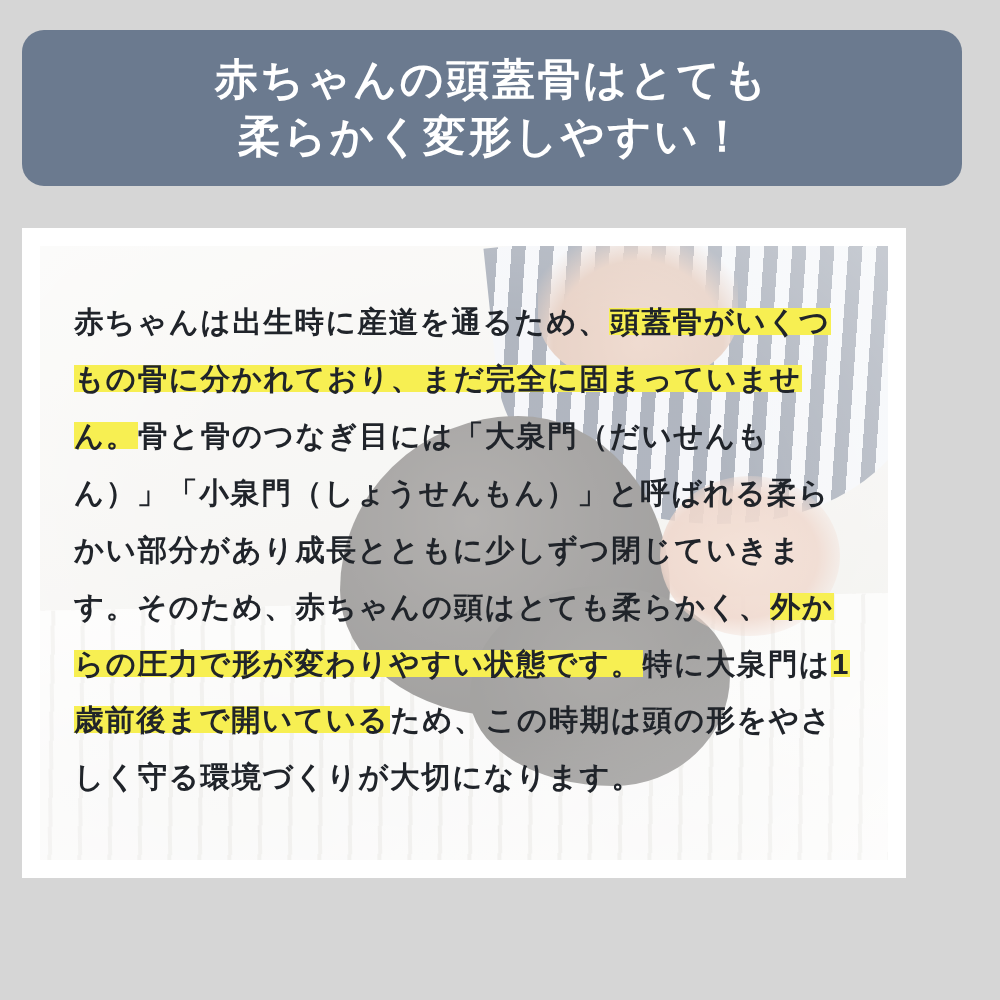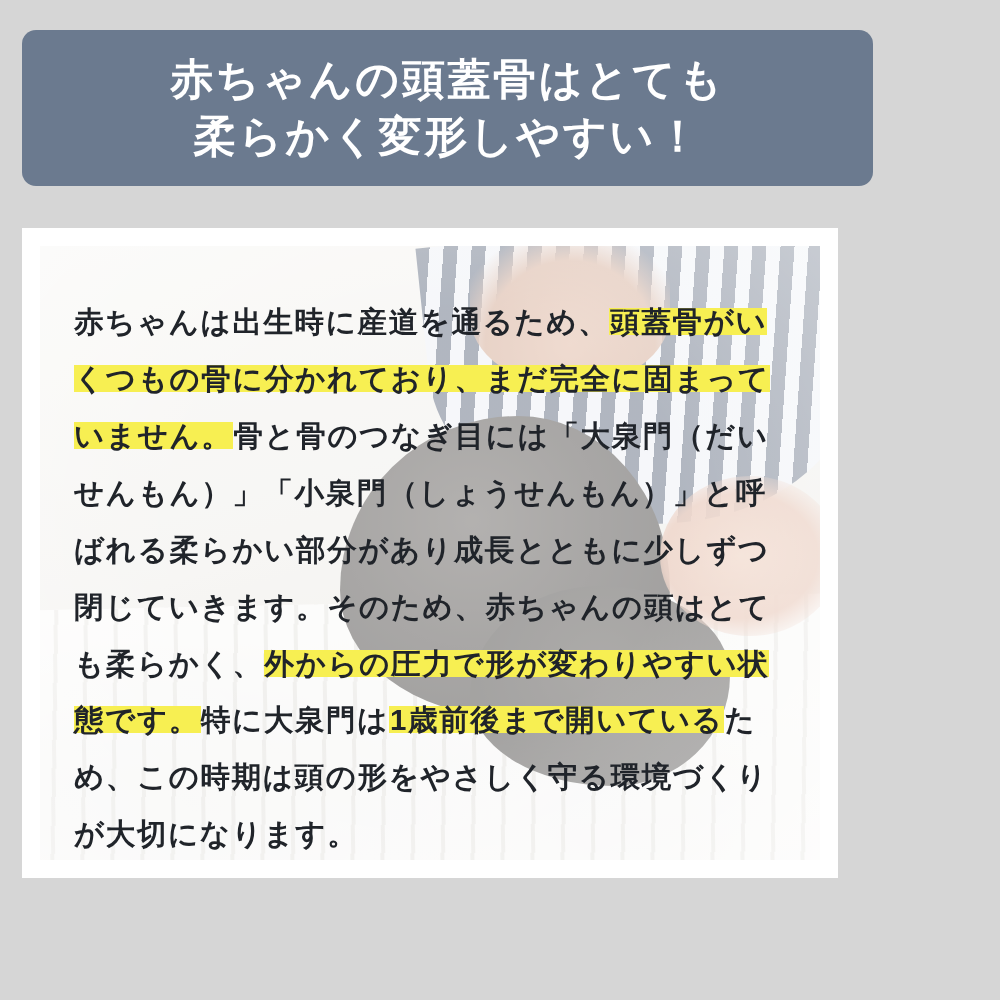--- a/index.html
+++ b/index.html
@@ -18,45 +18,45 @@
     width: 1000px;
     height: 1000px;
     box-sizing: border-box;
   }
 
   
   .banner {
     position: absolute;
     left: 22px;
     top: 30px;
-    width: 851px;
+    width: 940px;
     height: 156px;
     background: #6b7a8f;
-    border-radius: 14px;
+    border-radius: 22px;
     display: flex;
     align-items: center;
     justify-content: center;
     box-sizing: border-box;
   }
   .banner-text {
     color: #ffffff;
     font-size: 43px;
     line-height: 1.32;
     font-weight: 700;
     text-align: center;
     letter-spacing: 0.06em;
     white-space: pre-line;
   }
 
   
   .card {
     position: absolute;
     left: 22px;
     top: 228px;
-    width: 816px;
+    width: 884px;
     height: 650px;
     background: #ffffff;
     box-sizing: border-box;
     padding: 18px;
   }
   .photo {
     position: relative;
     width: 100%;
     height: 100%;
     overflow: hidden;

